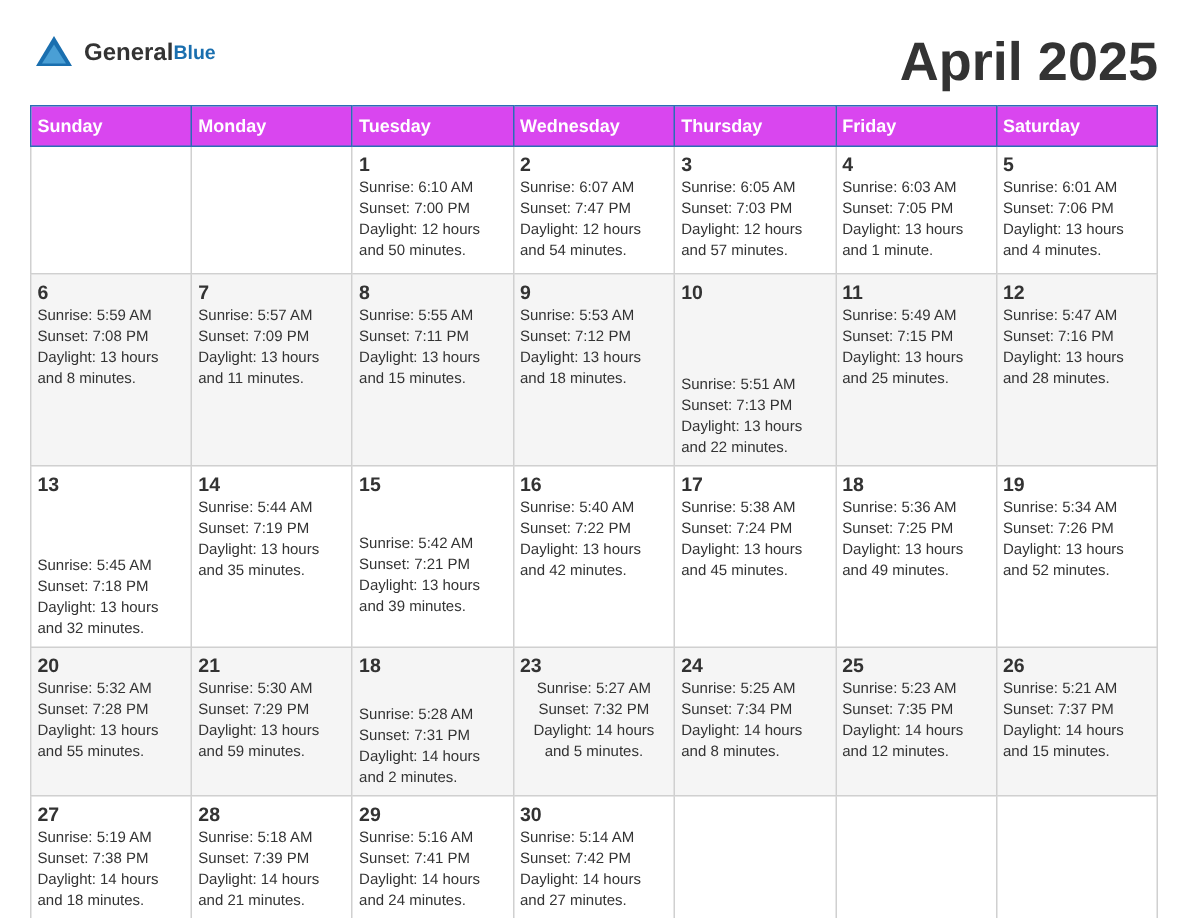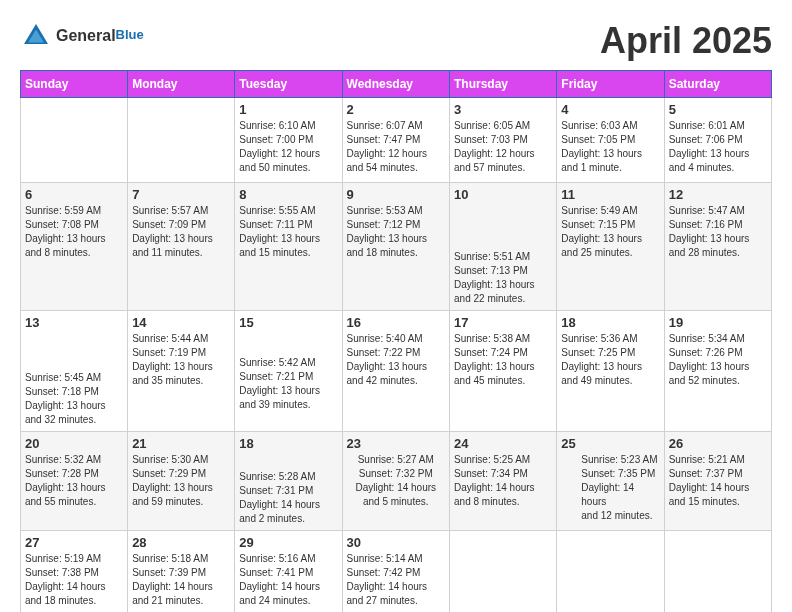--- a/index.html
+++ b/index.html
@@ -287,21 +287,21 @@
         </td>
         <td>
           <div class="day-number">24</div>
           <div class="day-info" style="white-space: pre-line;">Sunrise: 5:25 AM
 Sunset: 7:34 PM
 Daylight: 14 hours
 and 8 minutes.</div>
         </td>
         <td>
           <div class="day-number">25</div>
-          <div class="day-info" style="white-space: pre-line; margin-left: 20px;">Sunrise: 5:23 AM
+          <div class="day-info" style="white-space: pre-line;">Sunrise: 5:23 AM
 Sunset: 7:35 PM
 Daylight: 14 hours
 and 12 minutes.</div>
         </td>
         <td>
           <div class="day-number">26</div>
           <div class="day-info" style="white-space: pre-line;">Sunrise: 5:21 AM
 Sunset: 7:37 PM
 Daylight: 14 hours
 and 15 minutes.</div>

